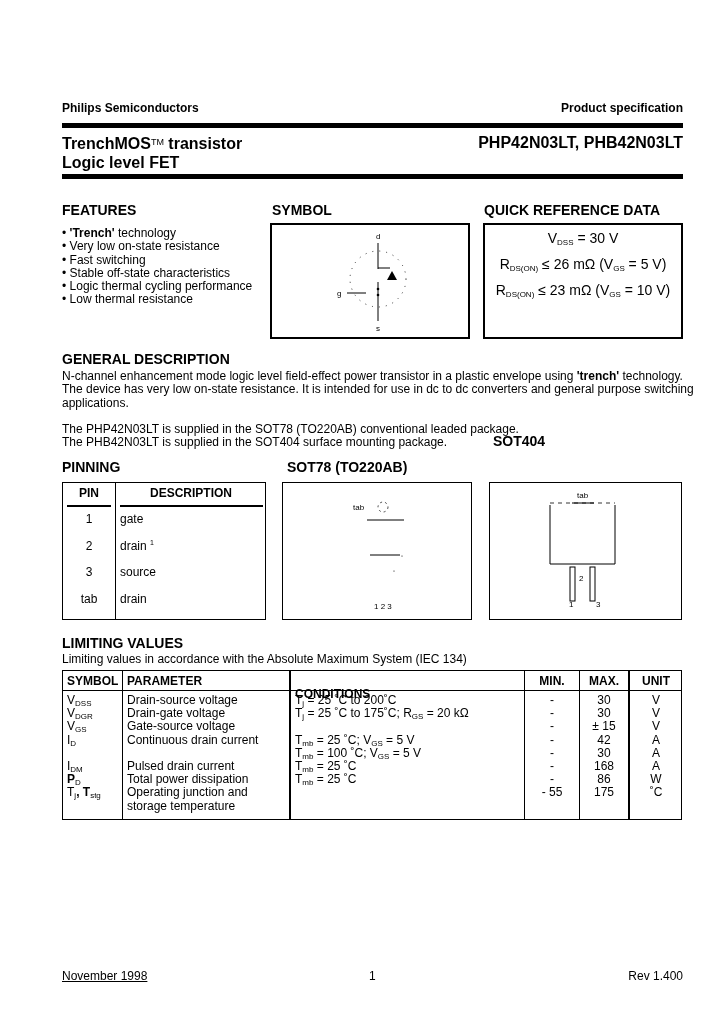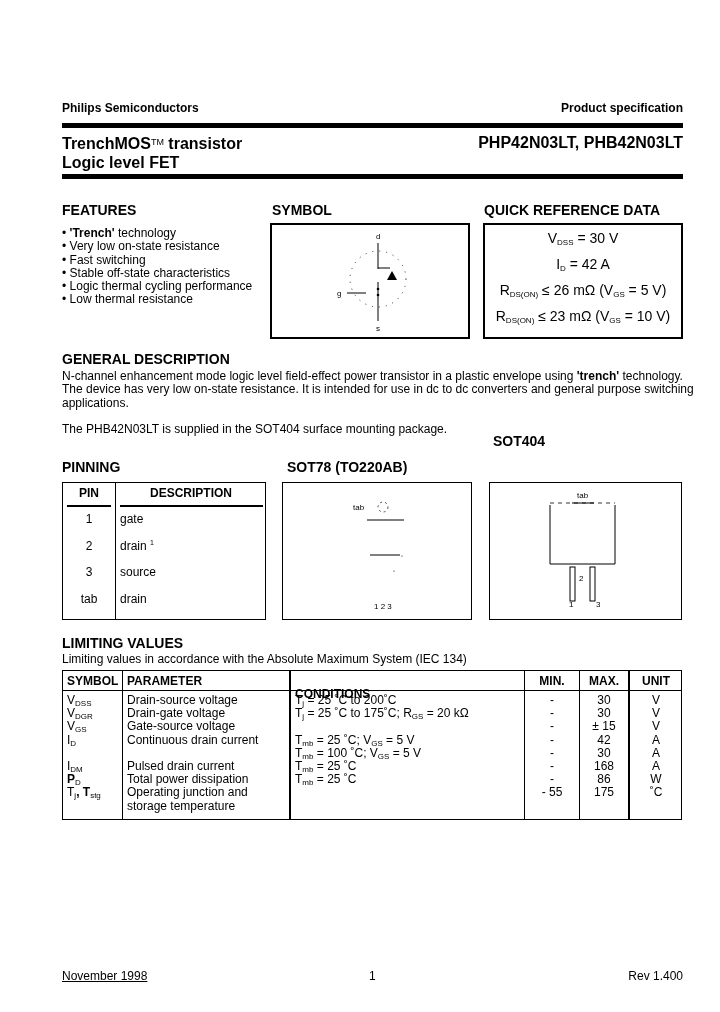--- a/index.html
+++ b/index.html
@@ -61,31 +61,31 @@
     <circle cx="106" cy="64" r="1.3" fill="#000"></circle>
     <circle cx="106" cy="70" r="1.3" fill="#000"></circle>
     <polygon points="120,46 115,55 125,55" fill="#000"></polygon>
     <circle cx="106" cy="54" r="28" fill="none" stroke="#000" stroke-width="0.8" stroke-dasharray="1 6"></circle>
   </svg>
 </div>
 
 <div class="abs h2" style="left:484px; top:202px;">QUICK REFERENCE DATA</div>
 <div class="abs box qrd" style="left:483px; top:223px; width:200px; height:116px; padding-top:0px;">
   <div><span>V</span><sub>DSS</sub><span> = 30 V</span></div>
-  <div><span>I</span><sub>D</sub><span> = 42 A</span></div>
   <div><span>R</span><sub>DS(ON)</sub><span> ≤ 26 mΩ (V</span><sub>GS</sub><span> = 5 V)</span></div>
   <div><span>R</span><sub>DS(ON)</sub><span> ≤ 23 mΩ (V</span><sub>GS</sub><span> = 10 V)</span></div>
 </div>
 
 <div class="abs h2" style="left:62px; top:351px;">GENERAL DESCRIPTION</div>
 <div class="abs body-text" style="left:62px; top:370px; width:625px; white-space:nowrap;">
   <div><span>N-channel enhancement mode logic level field-effect power transistor in a plastic envelope using </span><b>'trench'</b><span> technology.</span></div>
   <div>The device has very low on-state resistance. It is intended for use in dc to dc converters and general purpose switching</div>
   <div>applications.</div>
   <div style="height:13px;"></div>
+  <div>The PHP42N03LT is supplied in the SOT78 (TO220AB) conventional leaded package.</div>
   <div>The PHB42N03LT is supplied in the SOT404 surface mounting package.</div>
 </div>
 
 <div class="abs h2" style="left:62px; top:459px;">PINNING</div>
 <div class="abs" style="left:62px; top:482px; width:204px; height:138px; border:1px solid #000; box-sizing:border-box;">
   <div class="abs" style="left:52px; top:0; width:1px; height:136px; background:#000;"></div>
   <div class="abs pin-head center" style="left:0; top:3px; width:52px;">PIN</div>
   <div class="abs pin-head center" style="left:53px; top:3px; width:150px;">DESCRIPTION</div>
   <div class="abs" style="left:4px; top:22px; width:44px; height:2px; background:#000;"></div>
   <div class="abs" style="left:57px; top:22px; width:143px; height:2px; background:#000;"></div>

